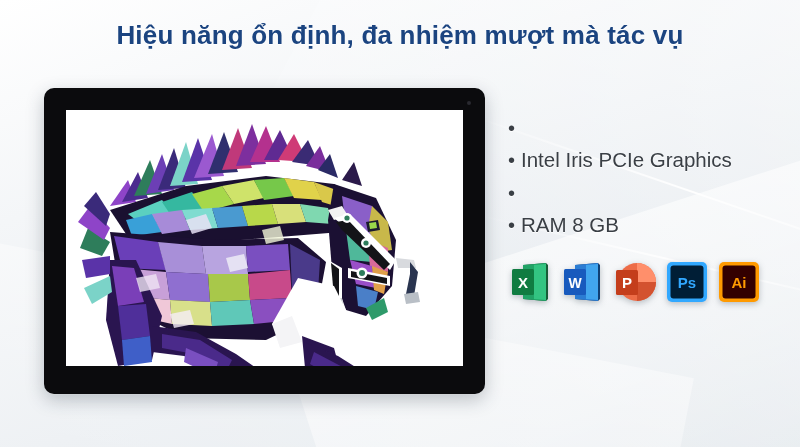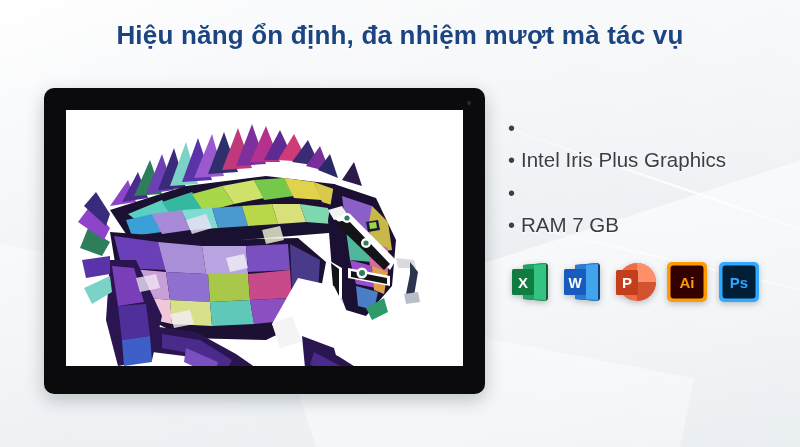--- a/index.html
+++ b/index.html
@@ -240,28 +240,28 @@
       </svg>
     </div>
   </div>
 
   <div id="specs">
     <div class="spec">
       <span class="dot">•</span>
     </div>
     <div class="spec">
       <span class="dot">•</span>
-      <span>Intel Iris Plus Graphics</span>
+      <span>Intel Iris PCIe Graphics</span>
     </div>
     <div class="spec">
       <span class="dot">•</span>
     </div>
     <div class="spec">
       <span class="dot">•</span>
-      <span>RAM 7 GB</span>
+      <span>RAM 8 GB</span>
     </div>
   </div>
 
   <div id="apps">
 
     <div class="app">
       <svg viewBox="0 0 42 42">
         <path d="M13 4 L36 2 L38 4 L38 38 L36 40 L13 38 Z" fill="#185c37"></path>
         <path d="M13 4 L36 2 L36 40 L13 38 Z" fill="#21a366"></path>
         <path d="M24 4 L36 3 L36 39 L24 38 Z" fill="#33c481"></path>
@@ -285,29 +285,29 @@
         <circle cx="23" cy="21" r="19" fill="#ed6c47"></circle>
         <path d="M23 2 A19 19 0 0 1 42 21 L23 21 Z" fill="#ff8f6b"></path>
         <path d="M23 21 L42 21 A19 19 0 0 1 23 40 Z" fill="#d35230"></path>
         <rect x="2" y="9" width="22" height="25" rx="1.5" fill="#c43e1c"></rect>
         <text x="13" y="27" font-family="'Liberation Sans',sans-serif" font-size="15" font-weight="bold" fill="#ffffff" text-anchor="middle">P</text>
       </svg>
     </div>
 
     <div class="app">
       <svg viewBox="0 0 42 42">
+        <rect x="1" y="1" width="40" height="40" rx="5" fill="#31a8ff"></rect>
+        <rect x="4.5" y="4.5" width="33" height="33" rx="3" fill="#001e36"></rect>
+        <text x="21" y="27" font-family="'Liberation Sans',sans-serif" font-size="15" font-weight="bold" fill="#31a8ff" text-anchor="middle">Ps</text>
+      </svg>
+    </div>
+
+    <div class="app">
+      <svg viewBox="0 0 42 42">
         <rect x="1" y="1" width="40" height="40" rx="5" fill="#ff9a00"></rect>
         <rect x="4.5" y="4.5" width="33" height="33" rx="3" fill="#330000"></rect>
         <text x="21" y="27" font-family="'Liberation Sans',sans-serif" font-size="15" font-weight="bold" fill="#ff9a00" text-anchor="middle">Ai</text>
       </svg>
     </div>
 
-    <div class="app">
-      <svg viewBox="0 0 42 42">
-        <rect x="1" y="1" width="40" height="40" rx="5" fill="#31a8ff"></rect>
-        <rect x="4.5" y="4.5" width="33" height="33" rx="3" fill="#001e36"></rect>
-        <text x="21" y="27" font-family="'Liberation Sans',sans-serif" font-size="15" font-weight="bold" fill="#31a8ff" text-anchor="middle">Ps</text>
-      </svg>
-    </div>
-
   </div>
 
 </div>
 
 </body></html>

